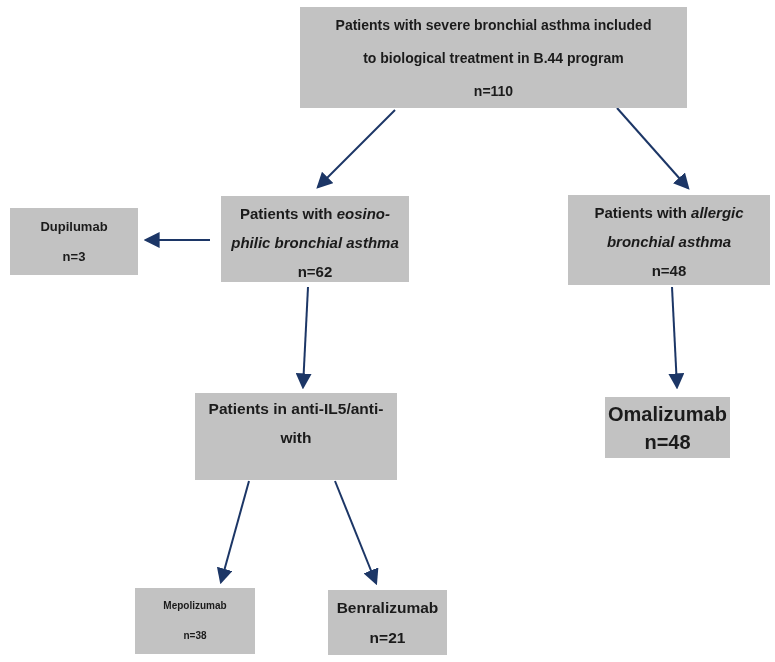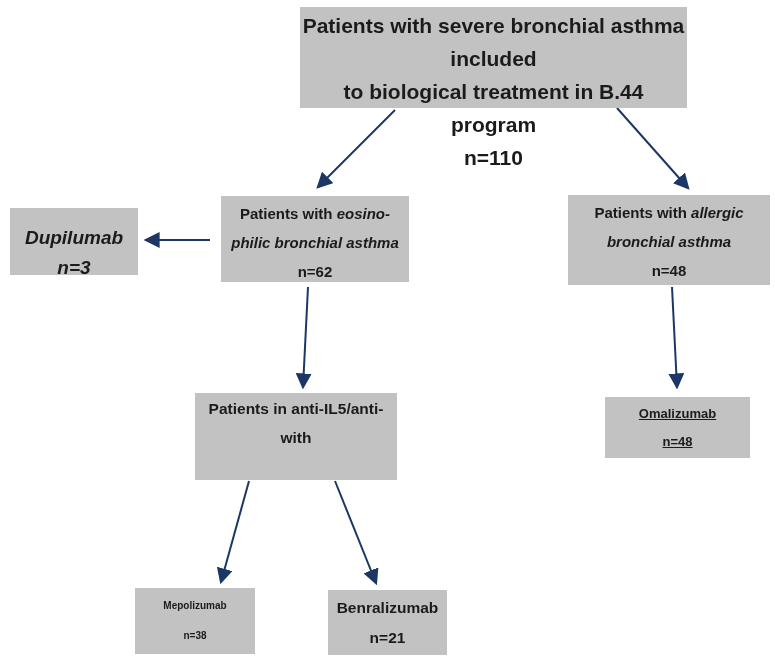--- a/index.html
+++ b/index.html
@@ -27,26 +27,26 @@
     position: absolute;
     background: #c2c2c2;
     color: #1b1b1b;
     font-weight: bold;
     text-align: center;
     box-sizing: border-box;
   }
   .line { display: block; }
   .it { font-style: italic; }
 
-  .box-top        { left: 300px; top: 7px;   width: 387px; height: 101px; font-size: 21px; line-height: 33px; padding-top: 2px; }
+  .box-top        { left: 300px; top: 7px;   width: 387px; height: 101px; font-size: 14px; line-height: 33px; padding-top: 2px; }
   .box-eos        { left: 221px; top: 196px; width: 188px; height: 86px;  font-size: 15px;   line-height: 29px; padding-top: 3px; }
   .box-allergic   { left: 568px; top: 195px; width: 202px; height: 90px;  font-size: 15px;   line-height: 29px; padding-top: 3px; }
-  .box-dupilumab  { left: 10px;  top: 208px; width: 128px; height: 67px;  font-size: 19px;   line-height: 30px; padding-top: 15px; font-style: italic; }
+  .box-dupilumab  { left: 10px;  top: 208px; width: 128px; height: 67px;  font-size: 13px;   line-height: 30px; padding-top: 4px; }
   .box-antiil5    { left: 195px; top: 393px; width: 202px; height: 87px;  font-size: 15.5px; line-height: 29px; padding-top: 1px; }
-  .box-omalizumab { left: 605px; top: 397px; width: 145px; height: 61px;  font-size: 13px; line-height: 28px; padding-top: 3px; text-decoration: underline; }
+  .box-omalizumab { left: 605px; top: 397px; width: 125px; height: 61px;  font-size: 20px; line-height: 28px; padding-top: 3px; }
   .box-mepo       { left: 135px; top: 588px; width: 120px; height: 66px;  font-size: 10px; line-height: 30px; padding-top: 3px; }
   .box-benra      { left: 328px; top: 590px; width: 119px; height: 65px;  font-size: 15.5px; line-height: 30px; padding-top: 3px; }
 </style>
 </head>
 <body>
 
 <div class="canvas">
 
   <svg class="arrows" width="775" height="662" viewBox="0 0 775 662" xmlns="http://www.w3.org/2000/svg">
     <defs>

